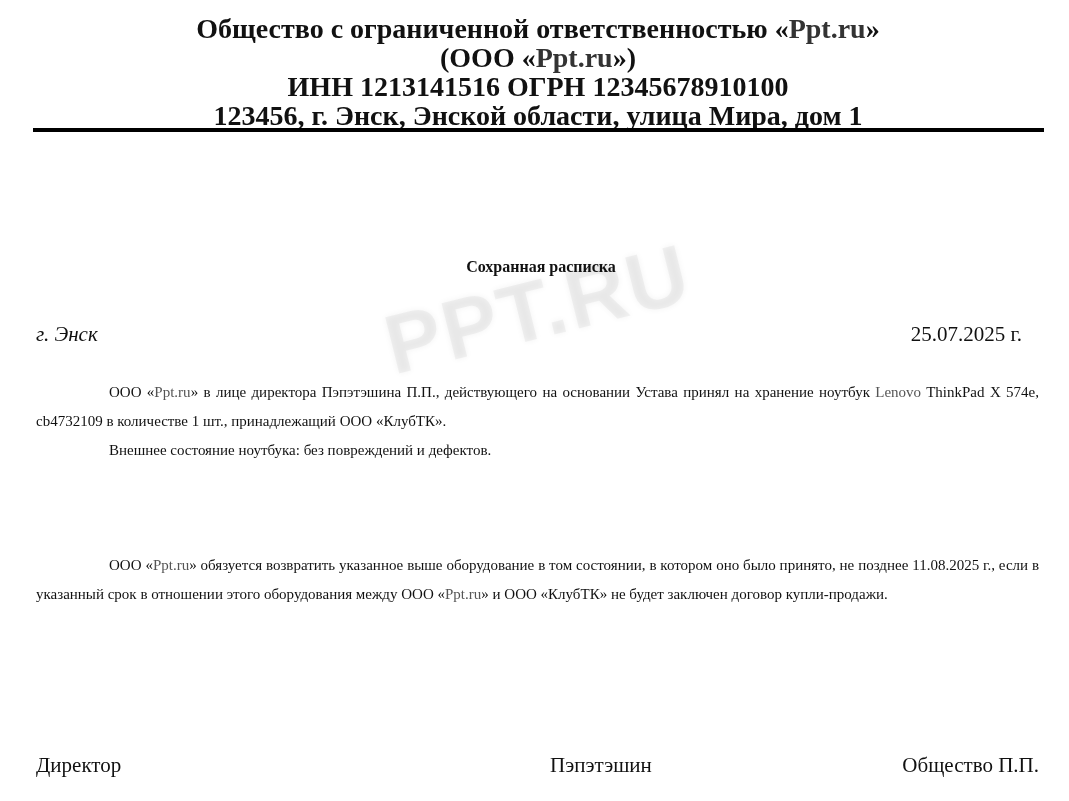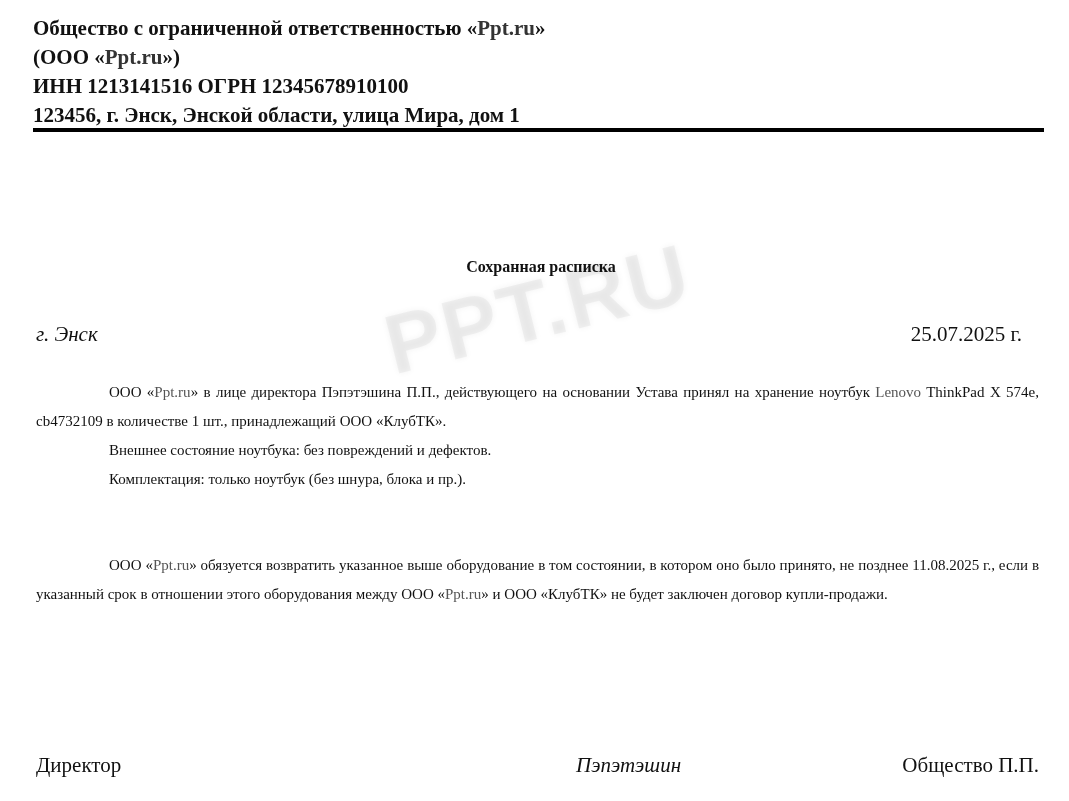--- a/index.html
+++ b/index.html
@@ -3,21 +3,21 @@
 <meta charset="utf-8">
 <style>
   html, body { margin: 0; padding: 0; background: #ffffff; }
   body {
     width: 1069px; height: 801px; position: relative; overflow: hidden;
     font-family: "Liberation Serif", "DejaVu Serif", serif;
     color: #111111;
   }
   .header {
     position: absolute; left: 33px; top: 14px; width: 1010px;
-    text-align: left; font-weight: bold; font-size: 21px; line-height: 29px;
+    text-align: center; font-weight: bold; font-size: 28px; line-height: 29px;
   }
   .header .line { display: block; }
   .brand { color: #333333; }
   .rule {
     position: absolute; left: 33px; top: 128px; width: 1011px; height: 4px;
     background: #000000;
   }
   .watermark {
     position: absolute; left: 375px; top: 300px;
     font-family: "Liberation Sans", "DejaVu Sans", sans-serif;
@@ -37,21 +37,21 @@
     position: absolute; left: 36px; width: 1003px;
     font-size: 15px; line-height: 29px; text-align: justify;
   }
   .para .p { text-indent: 73px; margin: 0; }
   .para .p.last { text-align-last: left; }
   .p1 { top: 378px; }
   .p2 { top: 551px; }
   .gray { color: #555555; }
   .sign { position: absolute; top: 753px; left: 36px; width: 1003px; font-size: 21px; }
   .sign .role { position: absolute; left: 0; }
-  .sign .signature { position: absolute; left: 540px; font-style: italic; }
+  .sign .signature { position: absolute; left: 514px; }
   .sign .name { position: absolute; right: 0; }
 </style>
 </head>
 <body>
 
 <div class="header">
   <span class="line"><span>Общество с ограниченной ответственностью «</span><span class="brand">Ppt.ru</span><span>»</span></span>
   <span class="line"><span>(ООО «</span><span class="brand">Ppt.ru</span><span>»)</span></span>
   <span class="line">ИНН 1213141516 ОГРН 12345678910100</span>
   <span class="line">123456, г. Энск, Энской области, улица Мира, дом 1</span>
@@ -63,21 +63,20 @@
 <div class="title">Сохранная расписка</div>
 
 <div class="place-date">
   <span class="city">г. Энск</span>
   <span class="date">25.07.2025 г.</span>
 </div>
 
 <div class="para p1">
   <p class="p last"><span>ООО «</span><span class="gray">Ppt.ru</span><span>» в лице директора Пэпэтэшина П.П., действующего на основании Устава принял на хранение ноутбук </span><span class="gray">Lenovo</span><span> ThinkPad X 574e, cb4732109 в количестве 1 шт., принадлежащий ООО «КлубТК».</span></p>
   <p class="p last">Внешнее состояние ноутбука: без повреждений и дефектов.</p>
-  <p class="p last">Комплектация: только ноутбук (без шнура, блока и пр.).</p>
 </div>
 
 <div class="para p2">
   <p class="p last"><span>ООО «</span><span class="gray">Ppt.ru</span><span>» обязуется возвратить указанное выше оборудование в том состоянии, в котором оно было принято, не позднее 11.08.2025 г., если в указанный срок в отношении этого оборудования между ООО «</span><span class="gray">Ppt.ru</span><span>» и ООО «КлубТК» не будет заключен договор купли-продажи.</span></p>
 </div>
 
 <div class="sign">
   <span class="role">Директор</span>
   <span class="signature">Пэпэтэшин</span>
   <span class="name">Общество П.П.</span>

